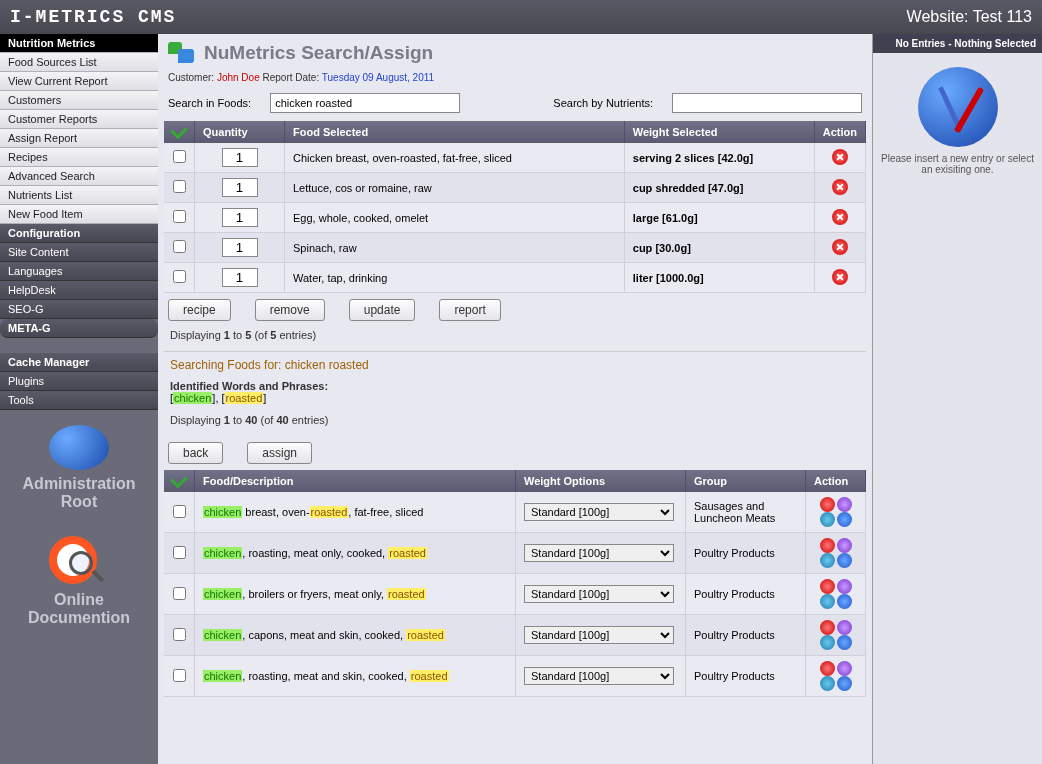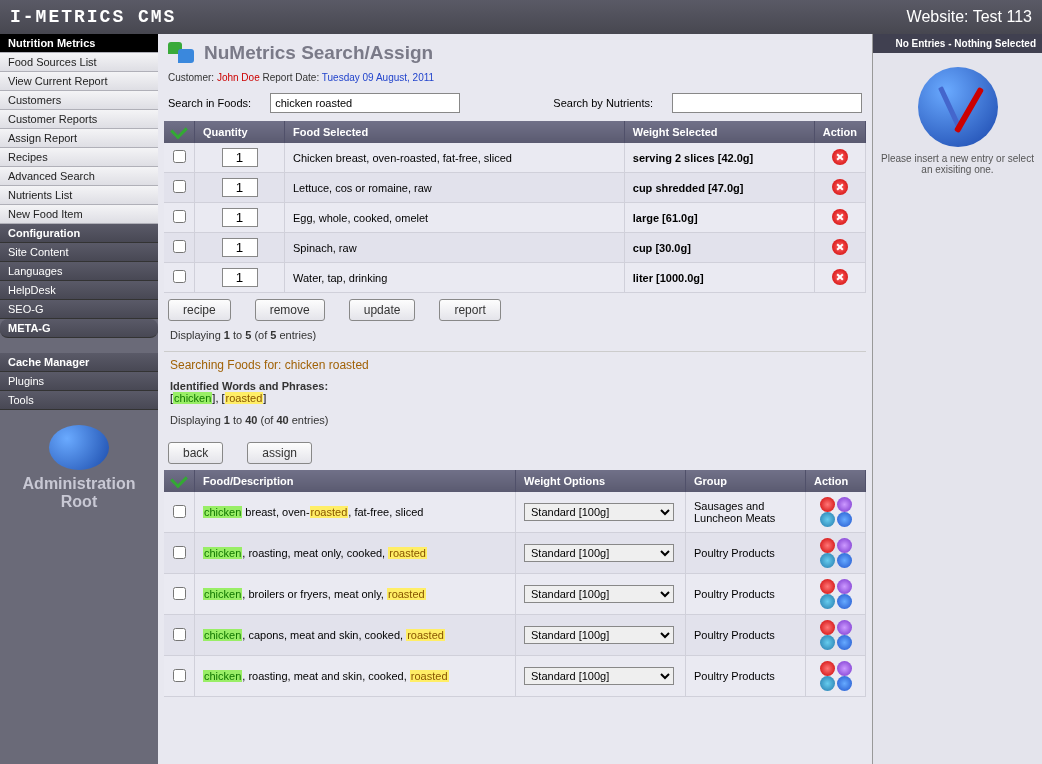--- a/index.html
+++ b/index.html
@@ -95,20 +95,28 @@
         <div class="section" style="font-weight: normal;">SEO-G</div>
         <div class="section" style="font-weight: bold; border-radius: 8px;">META-G</div>
         <div class="section" style="font-weight: bold; margin-top: 15px;">Cache Manager</div>
         <div class="section" style="font-weight: normal;">Plugins</div>
         <div class="section" style="font-weight: normal;">Tools</div>
       </div>
     <div class="admin-block">
       <div class="admin-icon"></div>
       <div>Administration Root</div>
     </div>
+    <div class="admin-block">
+      <div class="doc-icon">
+        <div class="ring"></div>
+          <div class="magnify"></div>
+          <div class="handle"></div>
+      </div>
+      <div>Online Documention</div>
+    </div>
   </div>
 
   <div class="content">
     <div class="page-title">
       <div class="page-title-icon">
           <div class="b1"></div>
           <div class="b2"></div>
         </div>
       <h1>NuMetrics Search/Assign</h1>
     </div>

